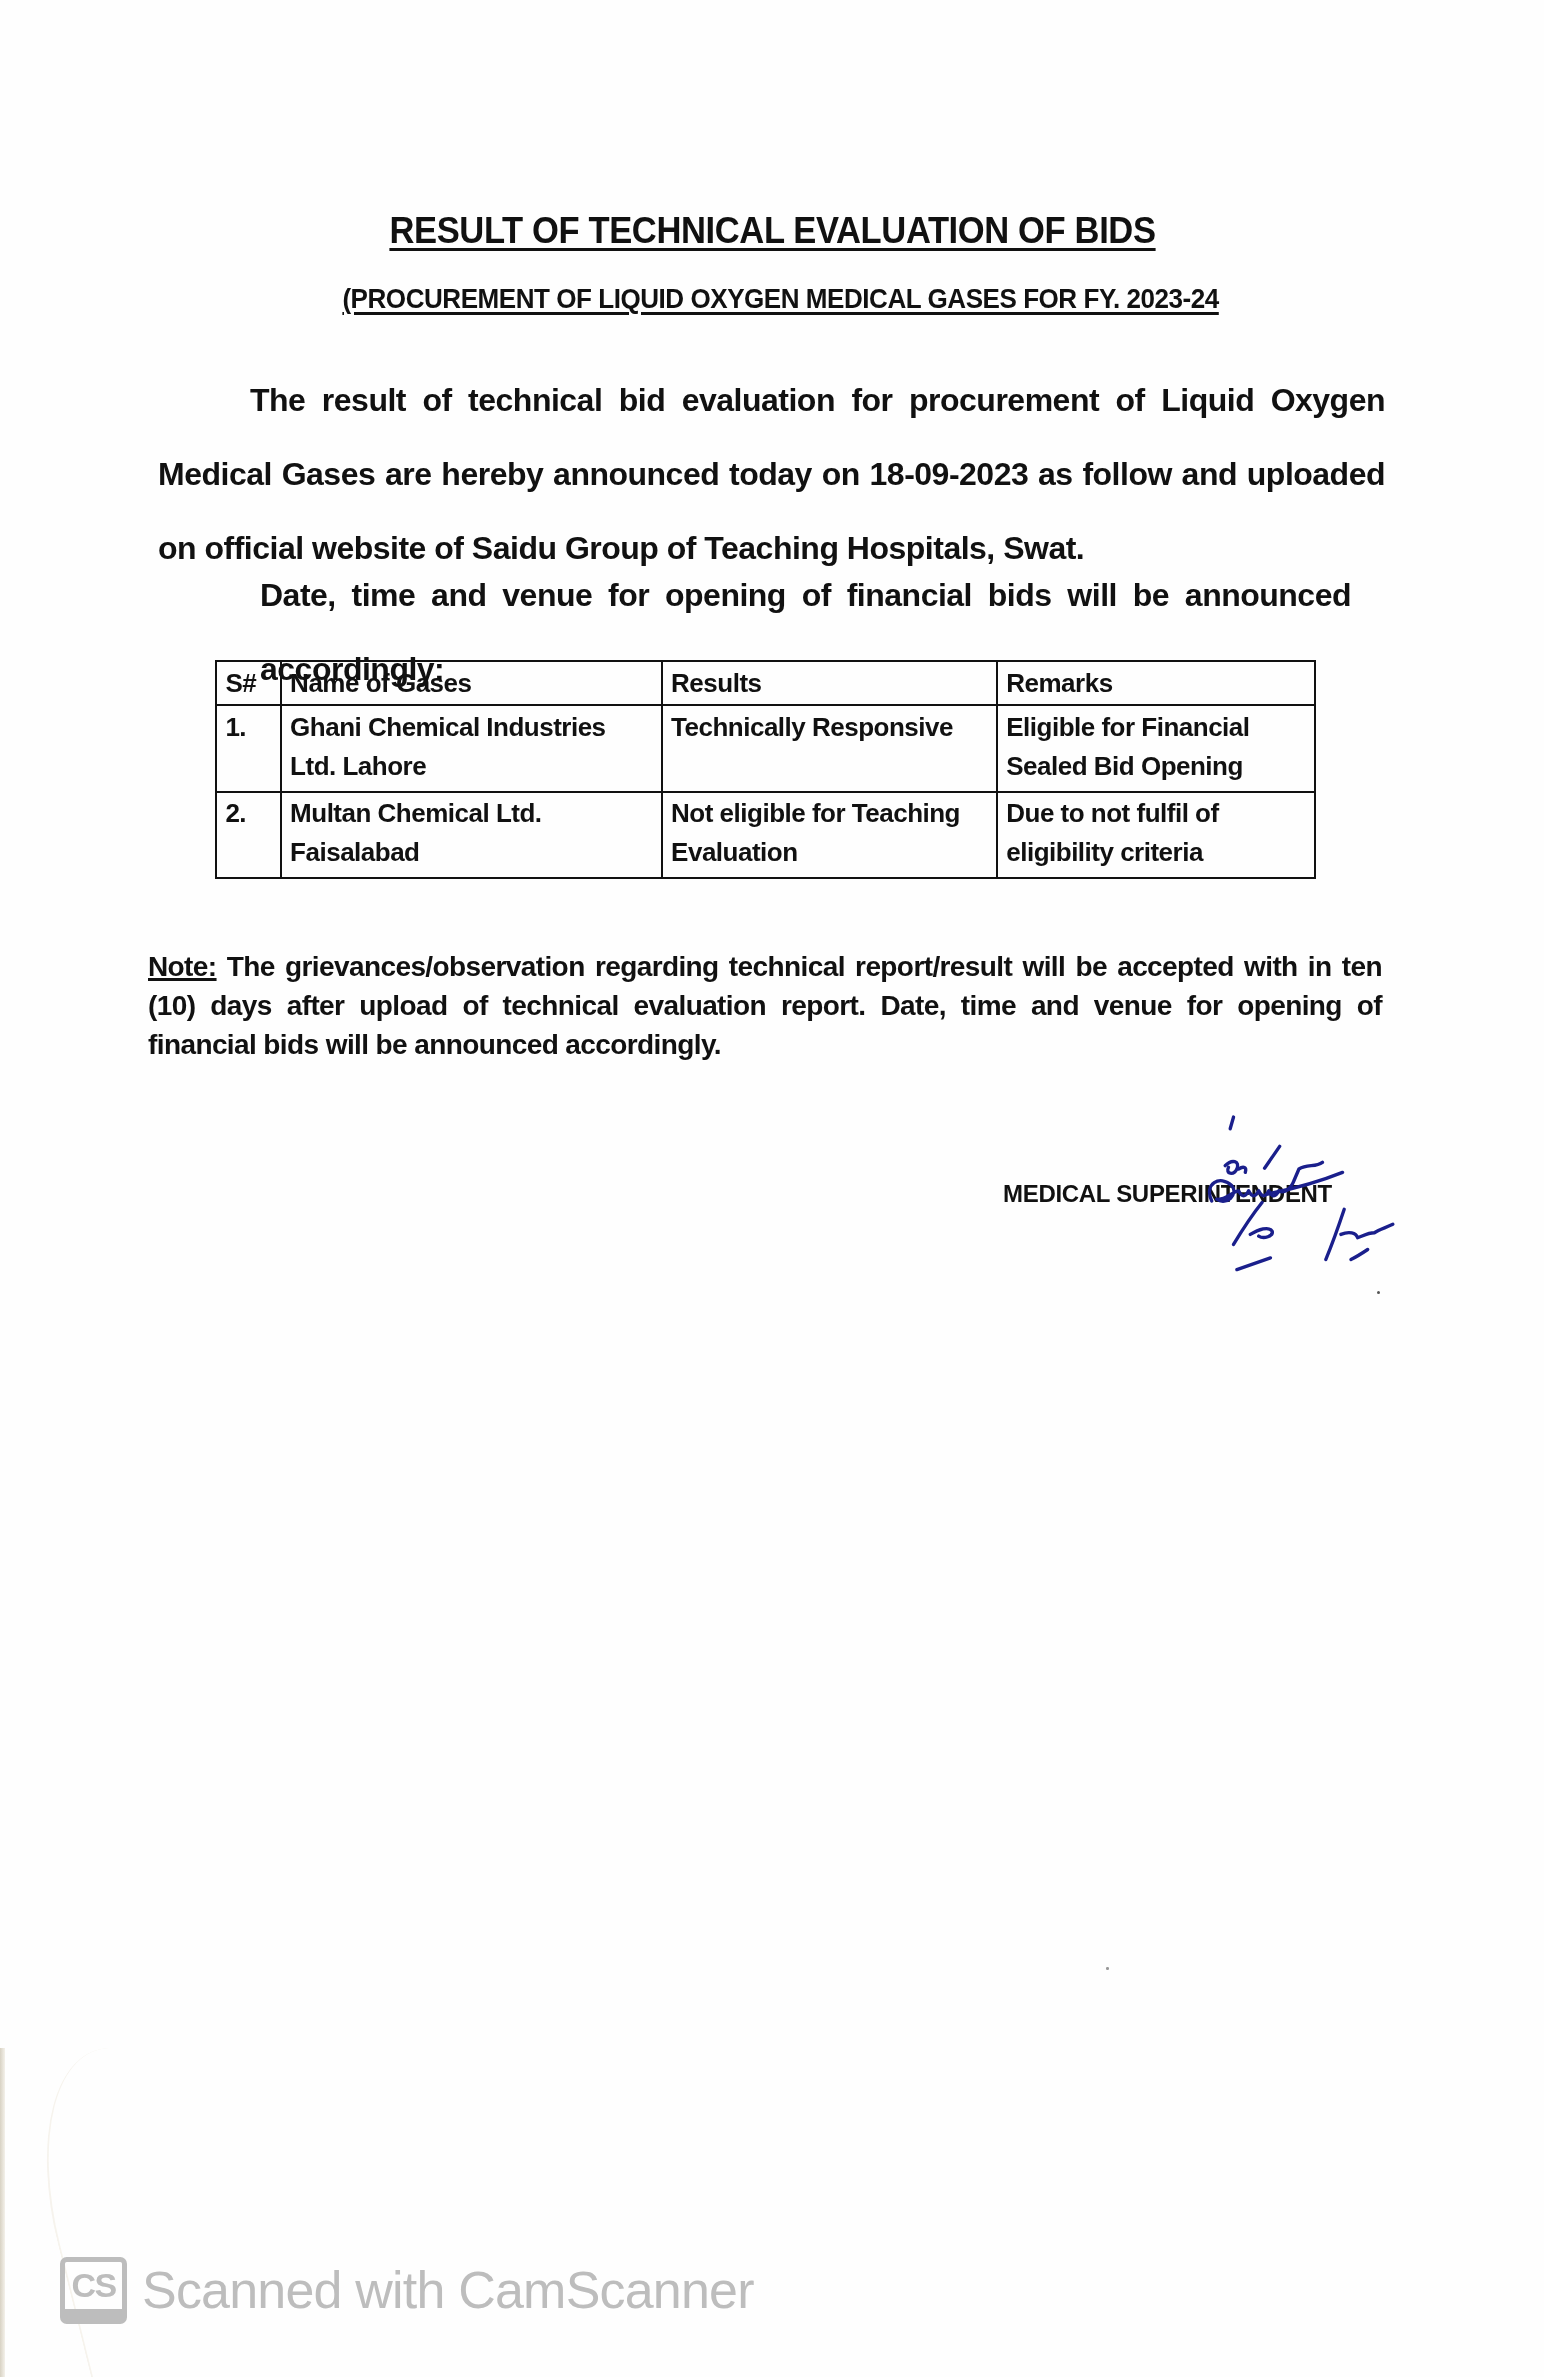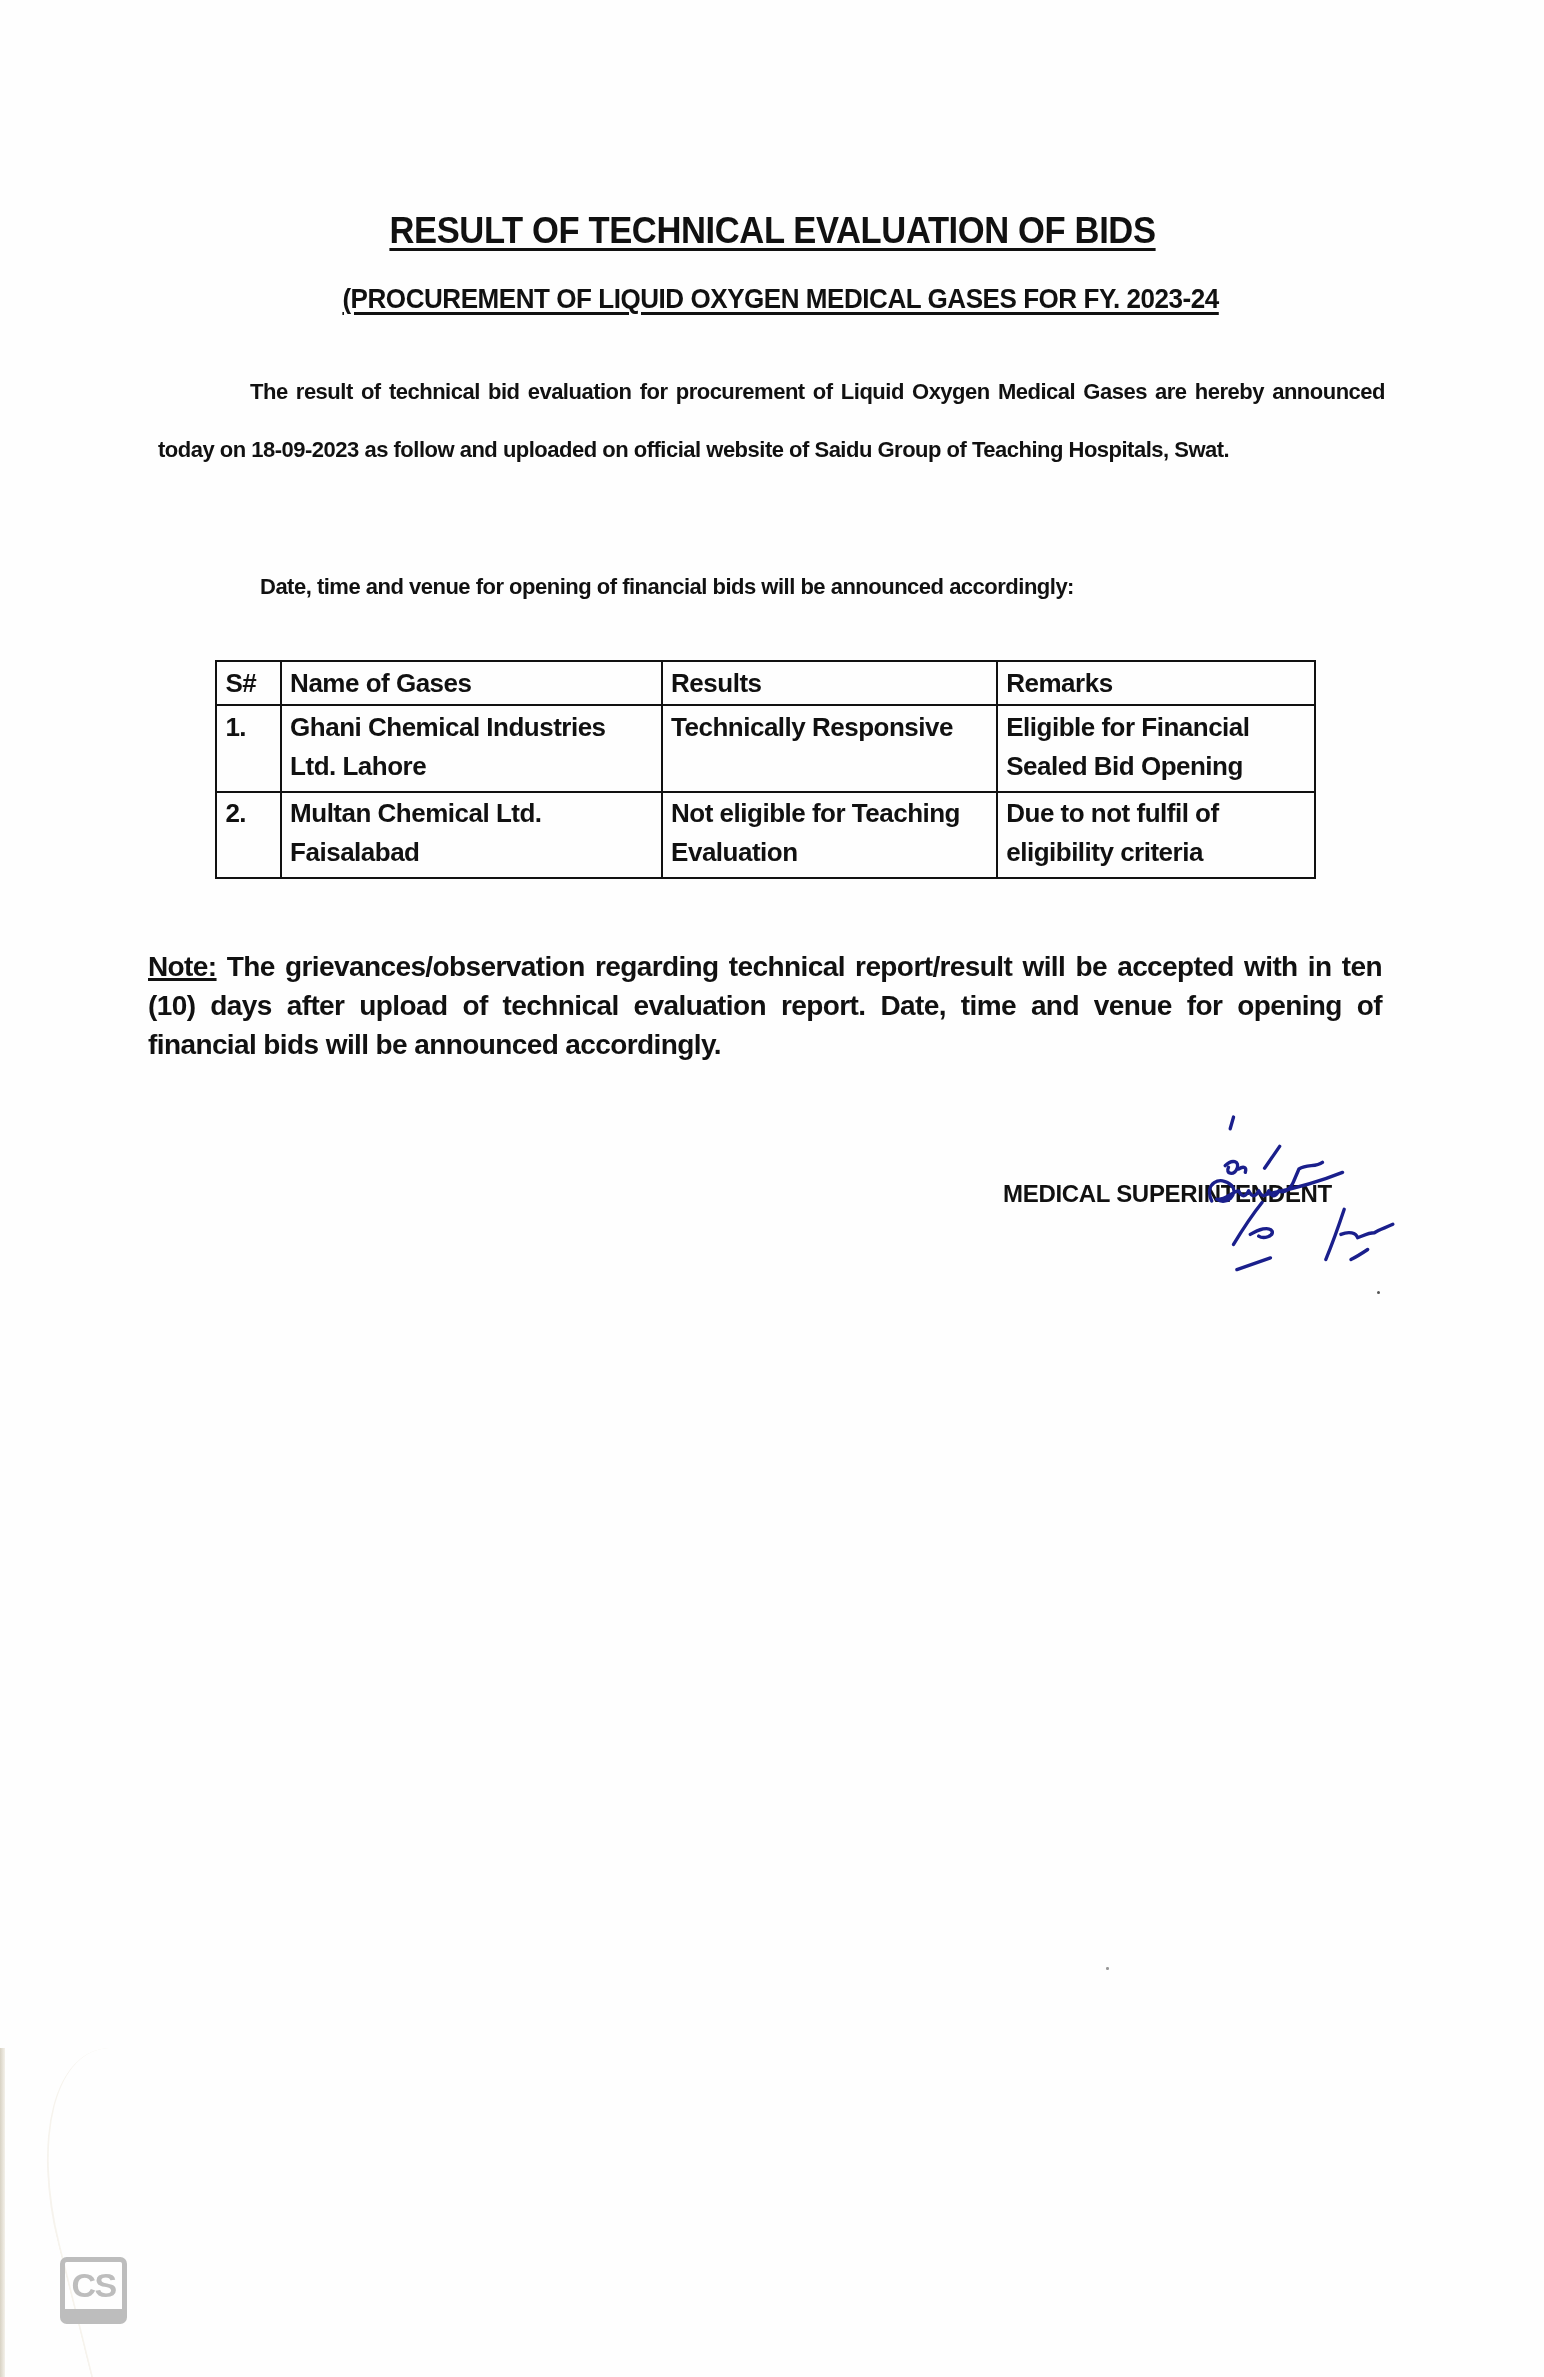--- a/index.html
+++ b/index.html
@@ -62,22 +62,22 @@
       text-decoration-thickness: 2.5px;
       text-underline-offset: 4.2px;
       transform: scaleX(0.93);
       padding-left: 8.4px;
     }
     .para {
       position: absolute;
       left: 158px;
       width: 1227px;
       font-weight: bold;
-      font-size: 22px;
-      line-height: 58px;
+      font-size: 32px;
+      line-height: 74px;
       letter-spacing: -0.5px;
       text-align: justify;
     }
     .para1 { top: 363px; text-indent: 92px; }
     .para2 { top: 558px; left: 248px; width: 1091px; margin-left: 12px; }
     table.results {
       position: absolute;
       left: 215px;
       top: 660px;
       width: 1101px;
@@ -220,14 +220,15 @@
   <path d="M40 172 c12 -20 26 -40 34 -50 M60 160 c10 -6 22 -10 26 -4 c2 6 -10 10 -16 6"></path>
   <path d="M44 202 l40 -14"></path>
   <path d="M150 190 c10 -24 18 -48 22 -60 M168 160 c10 -4 18 -2 20 4 c6 -2 12 -6 20 -6 c6 -4 14 -6 22 -10 M180 190 c8 -4 14 -8 20 -12"></path>
 </svg>
 
 <div class="speck" style="left:1377px; top:1291px;"></div>
 <div class="speck" style="left:1106px; top:1967px; width:2.5px; height:2.5px; background:#999;"></div>
 
 <div class="watermark">
   <div class="cs-logo">CS</div>
+  <div class="watermark-text">Scanned with CamScanner</div>
 </div>
 
 
 </body></html>

